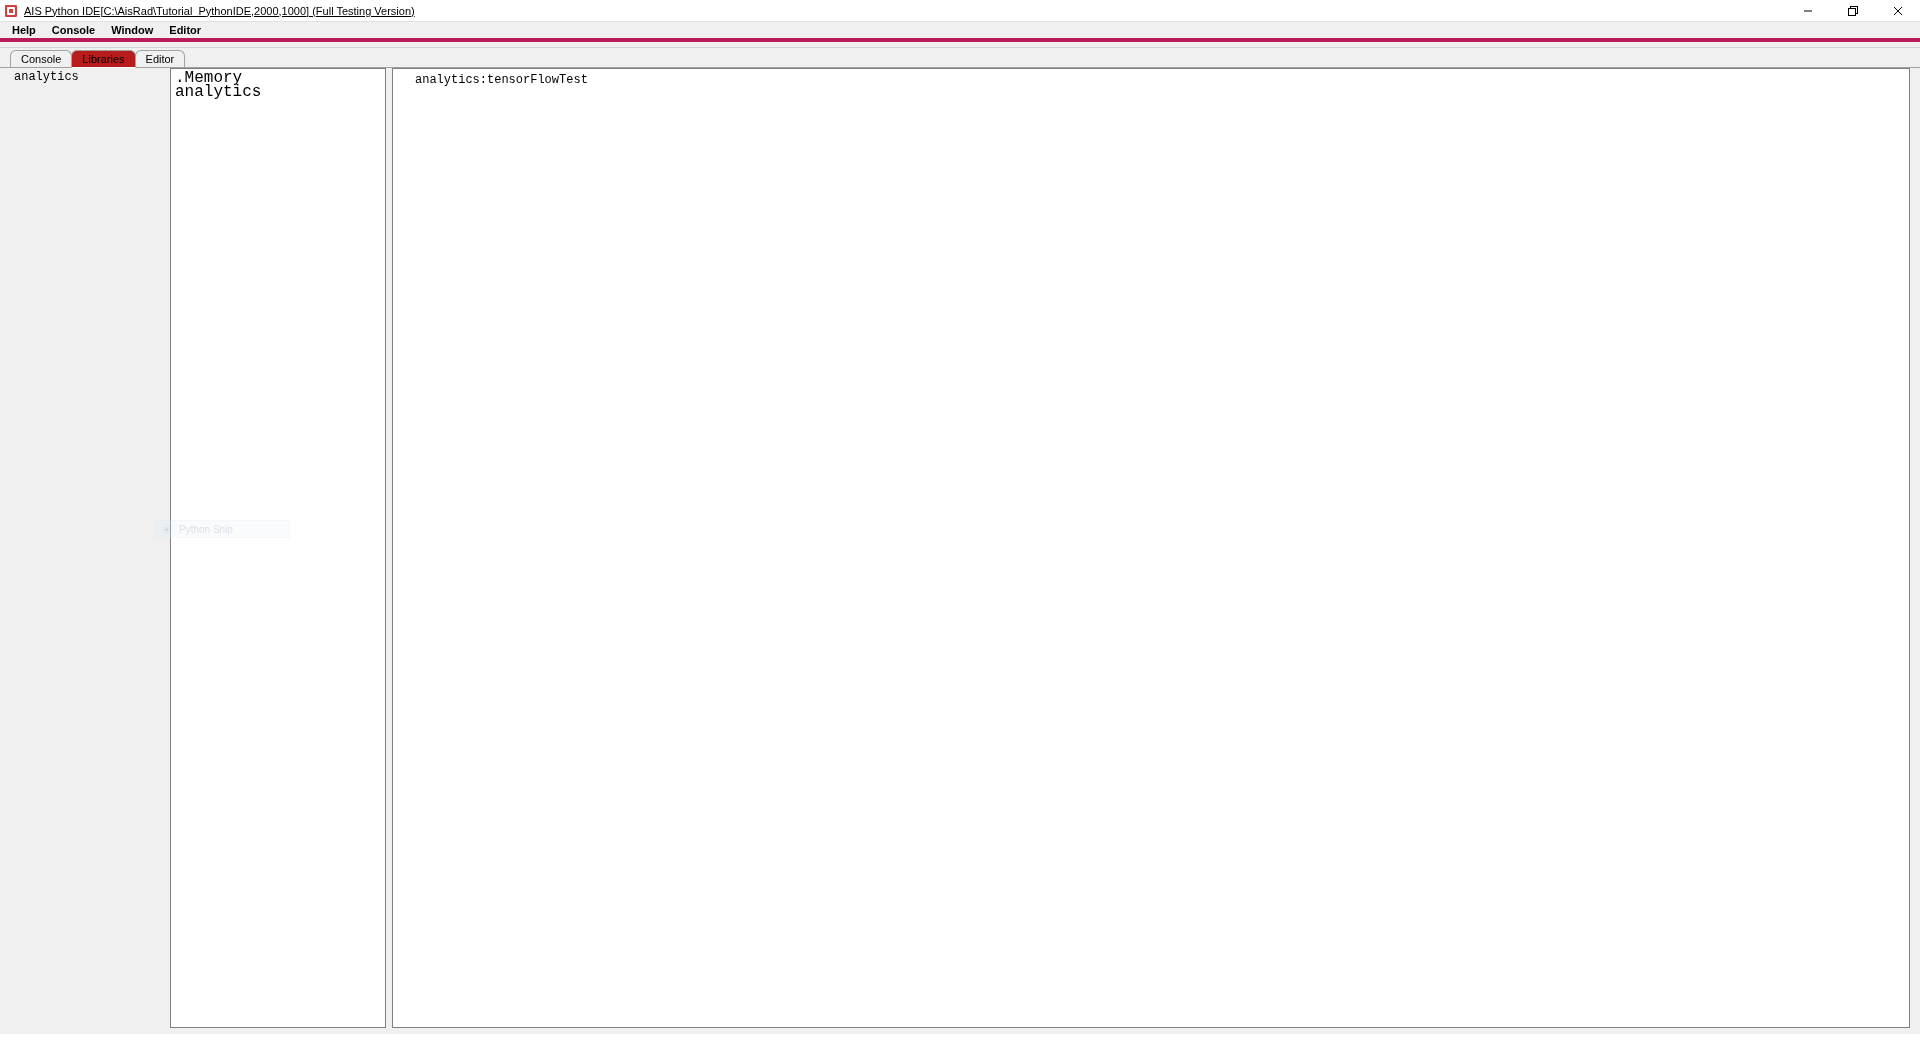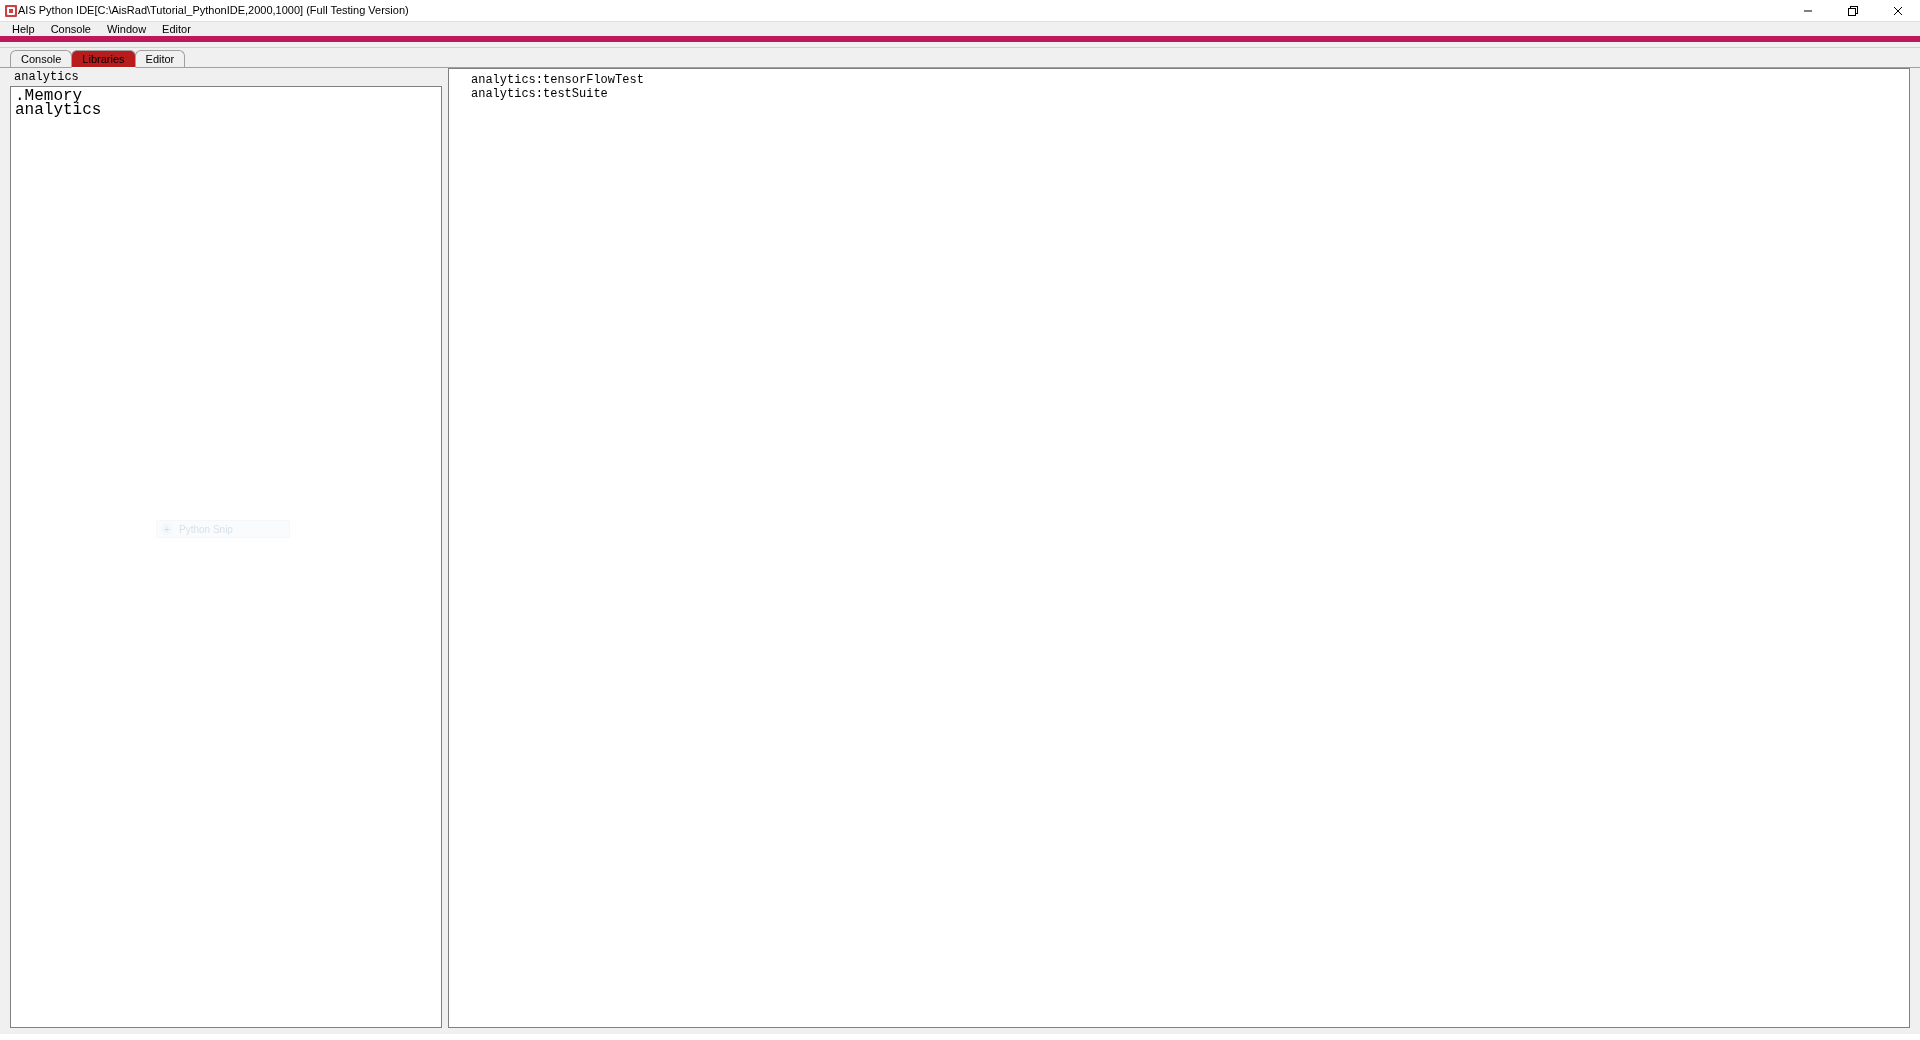--- a/index.html
+++ b/index.html
@@ -19,22 +19,23 @@
       height: 22px;
       background: #ffffff;
       border-bottom: 1px solid #e0e0e0;
       display: flex;
       align-items: center;
       justify-content: space-between;
       padding: 0 0 0 4px;
     }
     .titlebar-left {
       display: flex;
-      align-items: flex-start;
-      gap: 0;
+      align-items: center;
+      gap: 6px;
+      text-decoration: underline;
     }
     .app-icon {
       width: 14px;
       height: 14px;
       display: inline-flex;
       align-items: center;
       justify-content: center;
     }
     .title-text {
       font-size: 11px;
@@ -48,24 +49,25 @@
       width: 45px;
       height: 22px;
       display: flex;
       align-items: center;
       justify-content: center;
       cursor: pointer;
     }
     .menubar {
       height: 20px;
       background: #f0f0f0;
-      border-bottom: 6px solid #be185d;
+      border-bottom: 4px solid #be185d;
       display: flex;
       align-items: center;
       padding: 0 4px;
+      font-weight: bold;
     }
     .menu-item {
       padding: 2px 8px;
       cursor: pointer;
       font-size: 11px;
       color: #000;
     }
     .toolbar-area {
       height: 6px;
       background: #f0f0f0;
@@ -99,23 +101,22 @@
       margin-bottom: -1px;
     }
     .main-content {
       display: flex;
       height: calc(1040px - 22px - 20px - 6px - 20px - 6px);
       padding: 0 10px 6px 10px;
       gap: 6px;
       background: #f0f0f0;
     }
     .left-panel {
-      width: 432px;
-      display: flex;
-      flex-direction: column;
+      width: 376px;
+      display: flex;
       justify-content: space-between;
     }
     .filter-box {
       height: 18px;
       background: #f0f0f0;
       border: none;
       padding: 2px 4px;
       font-family: "Courier New", monospace;
       font-size: 12px;
       color: #000;
@@ -232,20 +233,19 @@
 <div class="main-content">
   <div class="left-panel">
     <input class="filter-box" type="text" value="analytics" style="">
     <div class="list-panel">
       <div class="list-item">.Memory</div>
       <div class="list-item">analytics</div>
     </div>
   </div>
   <div class="right-panel">
     <div class="content-line">analytics:tensorFlowTest</div>
-    <div class="content-line">analytics:testSuite</div>
   </div>
 </div>
 
 <div class="faint-overlay">
   <span class="plus">+</span>
   <span>Python Snip</span>
 </div>
 
 </body></html>

